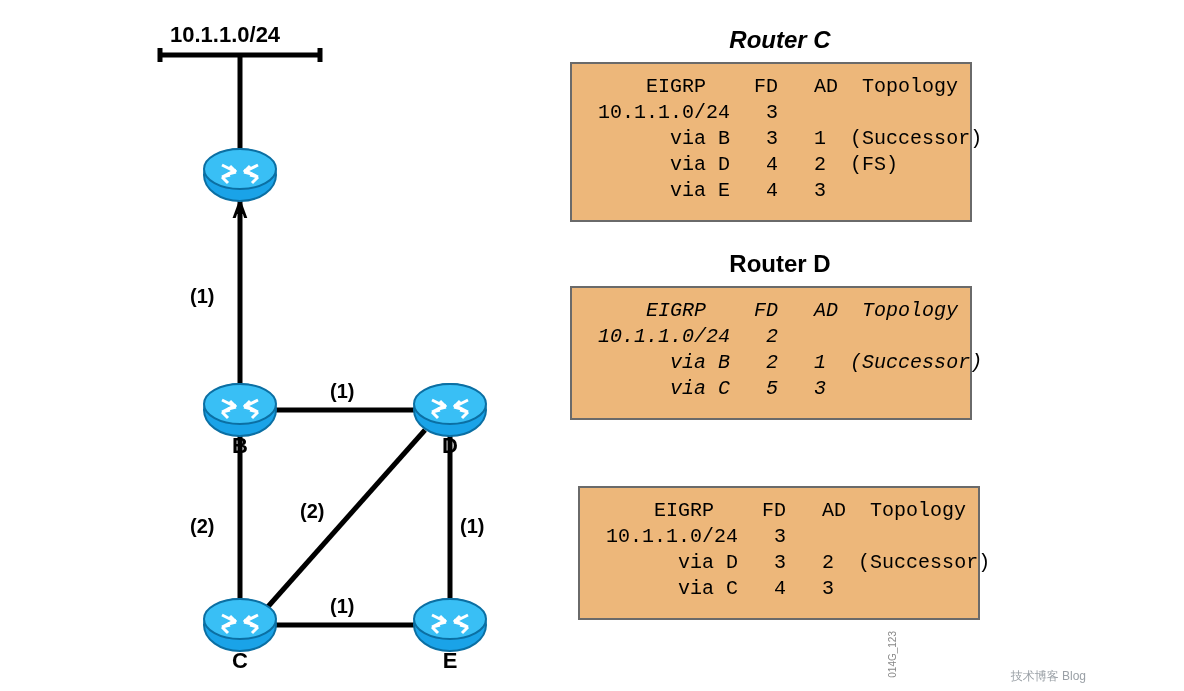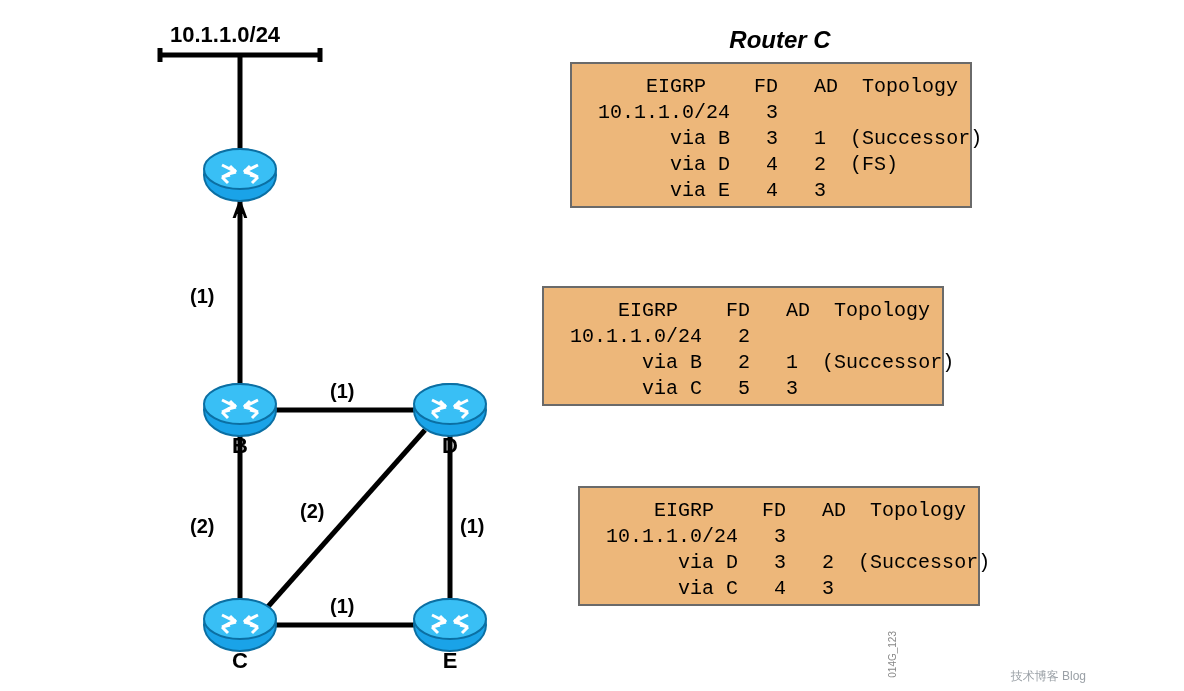--- a/index.html
+++ b/index.html
@@ -1,20 +1,20 @@
 <!DOCTYPE html>
 <html><head>
 <meta charset="utf-8">
 <style>
   html,body{margin:0;padding:0;width:1184px;height:691px;background:#fff;font-family:Arial,Helvetica,sans-serif;}
   .canvas{position:relative;width:1096px;height:691px;}
   .net-label{position:absolute;font-weight:bold;font-size:22px;color:#000;}
   .edge-label{position:absolute;font-weight:bold;font-size:20px;color:#000;}
   .router-title{position:absolute;font-weight:bold;font-size:24px;color:#000;text-align:center;}
-  .table-box{position:absolute;background:#edb77a;border:2px solid #6a6a6a;padding:10px 14px 2px 14px;font-family:"Courier New",monospace;font-size:20px;line-height:26px;white-space:pre;color:#000;}
+  .table-box{position:absolute;background:#edb77a;border:2px solid #6a6a6a;padding:10px 14px 16px 14px;font-family:"Courier New",monospace;font-size:20px;line-height:26px;white-space:pre;color:#000;}
   .watermark{position:absolute;right:10px;bottom:6px;color:#9aa0a6;font-family:Arial,Helvetica,sans-serif;text-align:right;}
   .watermark .brand{font-size:22px;font-weight:bold;letter-spacing:1px;}
   .watermark .sub{font-size:12px;}
   .sideid{position:absolute;right:198px;bottom:60px;color:#888;font-size:10px;transform:rotate(-90deg);transform-origin:right bottom;}
   svg.diagram{position:absolute;left:0;top:0;}
   .router-letter{font:bold 22px Arial;fill:#000;text-anchor:middle;}
 </style>
 </head>
 <body>
 <div class="canvas">
@@ -70,21 +70,22 @@
 <div class="edge-label" style="left:460px;top:515px;">(1)</div>
 <div class="edge-label" style="left:330px;top:595px;">(1)</div>
 
 <div class="router-title" style="left:700px;top:26px;width:160px;font-style:italic;">Router C</div>
 <div class="table-box" style="left:570px;top:62px;width:370px;"><span>     <span>EIGRP</span>    <span>FD</span>   <span>AD</span>  <span>Topology</span></span>
 <span> <span>10.1.1.0/24</span>   <span>3</span></span>
 <span>       <span>via B</span>   <span>3</span>   <span>1</span>  <span>(Successor)</span></span>
 <span>       <span>via D</span>   <span>4</span>   <span>2</span>  <span>(FS)</span></span>
 <span>       <span>via E</span>   <span>4</span>   <span>3</span></span></div>
 
-<div class="table-box" style="left:542px;top:286px;width:370px;"><span>     <span>EIGRP</span>    <span>FD</span>   <span>AD</span>  <span>Topology</span></span>
+<div class="router-title" style="left:700px;top:250px;width:160px;">Router D</div>
+<div class="table-box" style="left:570px;top:286px;width:370px;font-style:italic;"><span>     <span>EIGRP</span>    <span>FD</span>   <span>AD</span>  <span>Topology</span></span>
 <span> <span>10.1.1.0/24</span>   <span>2</span></span>
 <span>       <span>via B</span>   <span>2</span>   <span>1</span>  <span>(Successor)</span></span>
 <span>       <span>via C</span>   <span>5</span>   <span>3</span></span></div>
 
 <div class="table-box" style="left:578px;top:486px;width:370px;"><span>     <span>EIGRP</span>    <span>FD</span>   <span>AD</span>  <span>Topology</span></span>
 <span> <span>10.1.1.0/24</span>   <span>3</span></span>
 <span>       <span>via D</span>   <span>3</span>   <span>2</span>  <span>(Successor)</span></span>
 <span>       <span>via C</span>   <span>4</span>   <span>3</span></span></div>
 
 <div class="sideid">014G_123</div>

